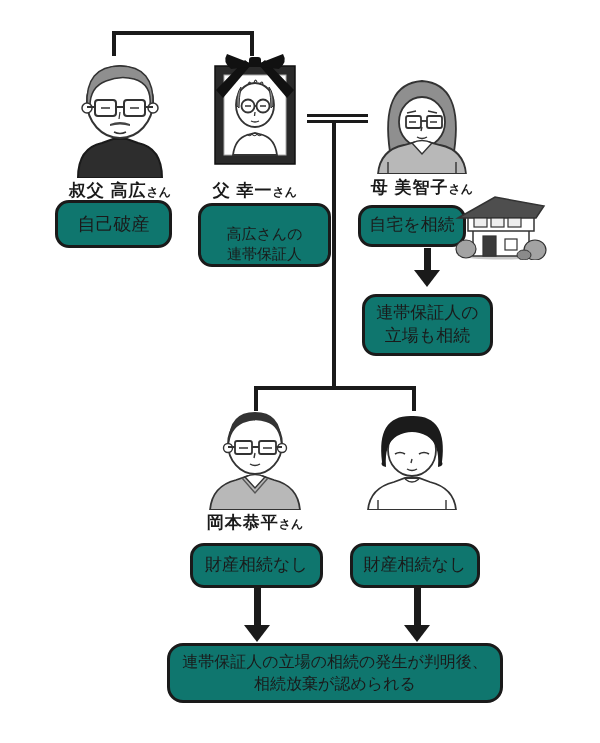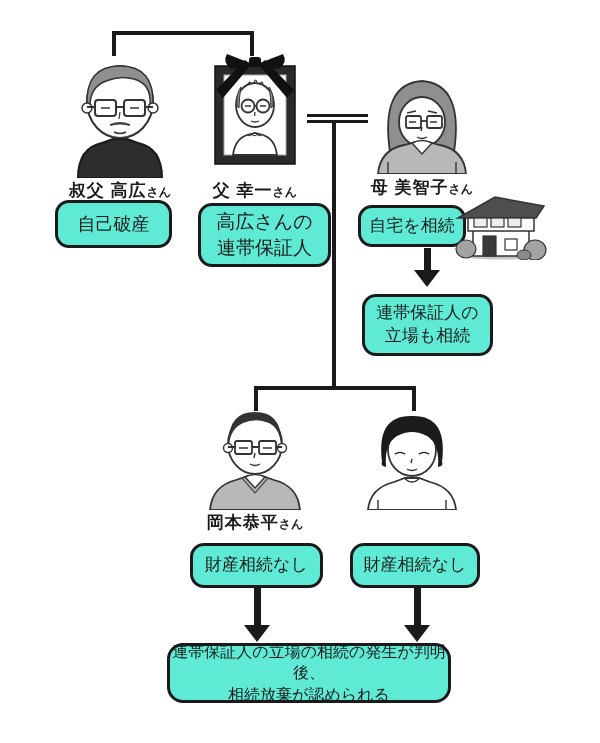--- a/index.html
+++ b/index.html
@@ -1,20 +1,20 @@
 <!DOCTYPE html>
 <html><head>
 <meta charset="utf-8">
 <style>
   html,body{margin:0;padding:0;background:#fff;}
   body{font-family:"Liberation Sans","DejaVu Sans",sans-serif;color:#1a1a1a;}
   #stage{position:relative;width:600px;height:743px;background:#ffffff;overflow:hidden;}
   .hline,.vline{position:absolute;background:#1a1a1a;}
   .status-box{
-    position:absolute;border:3px solid #1a1a1a;border-radius:14px;background:#5eead4;
+    position:absolute;border:3px solid #1a1a1a;border-radius:14px;background:#0f766e;
     display:flex;align-items:center;justify-content:center;text-align:center;
     font-size:18px;font-weight:500;line-height:1.35;white-space:pre-line;box-sizing:border-box;
   }
   .person-name{position:absolute;text-align:center;font-size:17px;font-weight:700;letter-spacing:1px;}
   .person-name .suffix{font-size:12px;font-weight:700;letter-spacing:0;}
   .avatar{position:absolute;}
   .arrow{position:absolute;width:26px;display:flex;flex-direction:column;align-items:center;}
   .arrow-shaft{width:7px;flex:1;background:#1a1a1a;}
   .arrow-head{width:0;height:0;border-left:13px solid transparent;border-right:13px solid transparent;border-top:17px solid #1a1a1a;}
 </style>
@@ -102,25 +102,25 @@
   <div class="person-name" style="left:180px;top:179px;width:150px;">
     <span>父 幸一</span><span class="suffix">さん</span>
   </div>
   <div class="person-name" style="left:347px;top:176px;width:150px;">
     <span>母 美智子</span><span class="suffix">さん</span>
   </div>
 
   <div class="status-box" style="left:55px;top:200px;width:117px;height:48px;">
     <span>自己破産</span>
   </div>
-  <div class="status-box" style="left:198px;top:203px;width:133px;height:64px;font-size:19px;">
+  <div class="status-box" style="left:198px;top:203px;width:133px;height:64px;font-size:15px;align-items:flex-end;">
     <span>高広さんの
 連帯保証人</span>
   </div>
-  <div class="status-box" style="left:358px;top:205px;width:108px;height:42px;font-size:17px;">
+  <div class="status-box" style="left:358px;top:205px;width:108px;height:42px;font-size:17px;font-family:Liberation Mono, monospace;">
     <span>自宅を相続</span>
   </div>
 
   <svg class="avatar" style="left:455px;top:192px;" width="92" height="68" viewBox="0 0 92 68">
     <ellipse cx="46" cy="64" rx="40" ry="3.5" fill="#c9c9c9"></ellipse>
     <rect x="18" y="38" width="56" height="26" fill="#fff" stroke="#333" stroke-width="1.5"></rect>
     <rect x="13" y="22" width="66" height="17" fill="#fff" stroke="#333" stroke-width="1.5"></rect>
     <polygon points="3,26 40,5 89,14 81,26" fill="#4e4e4e" stroke="#333" stroke-width="1.5"></polygon>
     <g fill="#eee" stroke="#333" stroke-width="1.2">
       <rect x="19" y="26" width="13" height="9"></rect>
@@ -184,18 +184,18 @@
 
   <div class="arrow" style="left:244px;top:588px;height:54px;">
     <div class="arrow-shaft"></div>
       <div class="arrow-head"></div>
   </div>
   <div class="arrow" style="left:404px;top:588px;height:54px;">
     <div class="arrow-shaft"></div>
       <div class="arrow-head"></div>
   </div>
 
-  <div class="status-box" style="left:167px;top:643px;width:284px;height:60px;font-size:16px;border-radius:16px;">
+  <div class="status-box" style="left:167px;top:643px;width:336px;height:60px;font-size:16px;border-radius:16px;">
     <span>連帯保証人の立場の相続の発生が判明後、
 相続放棄が認められる</span>
   </div>
 
 </div>
 
 </body></html>

